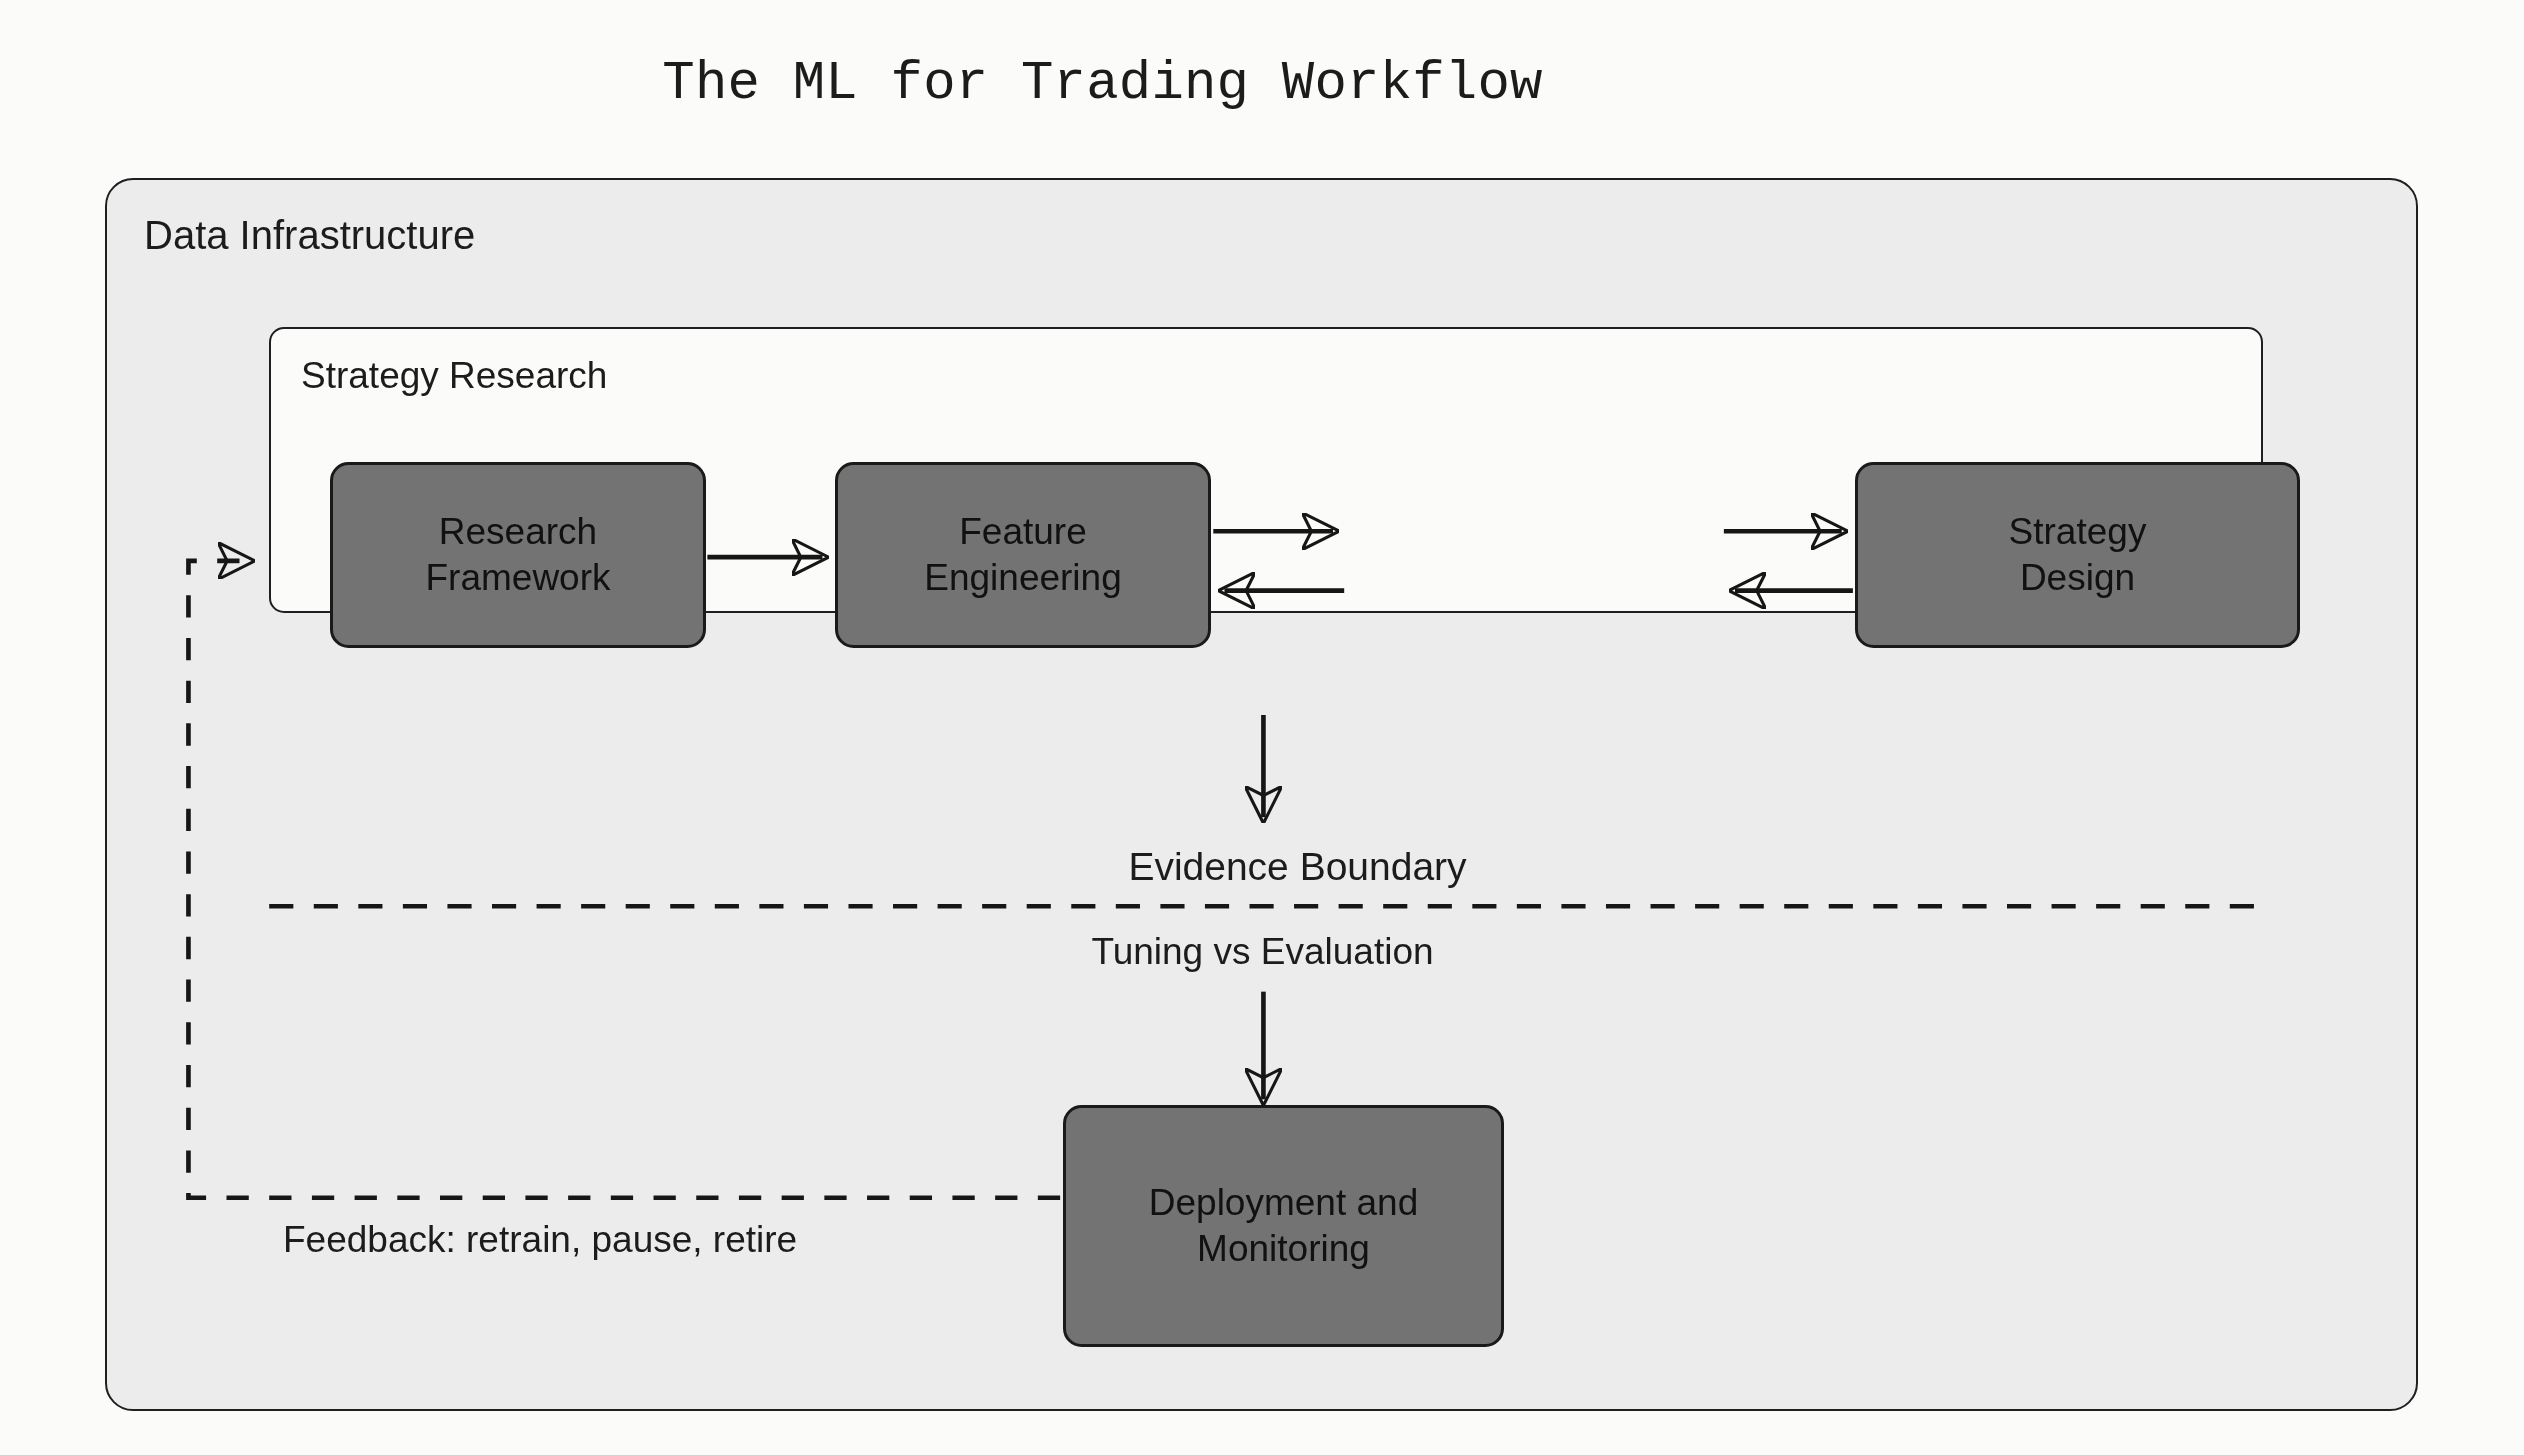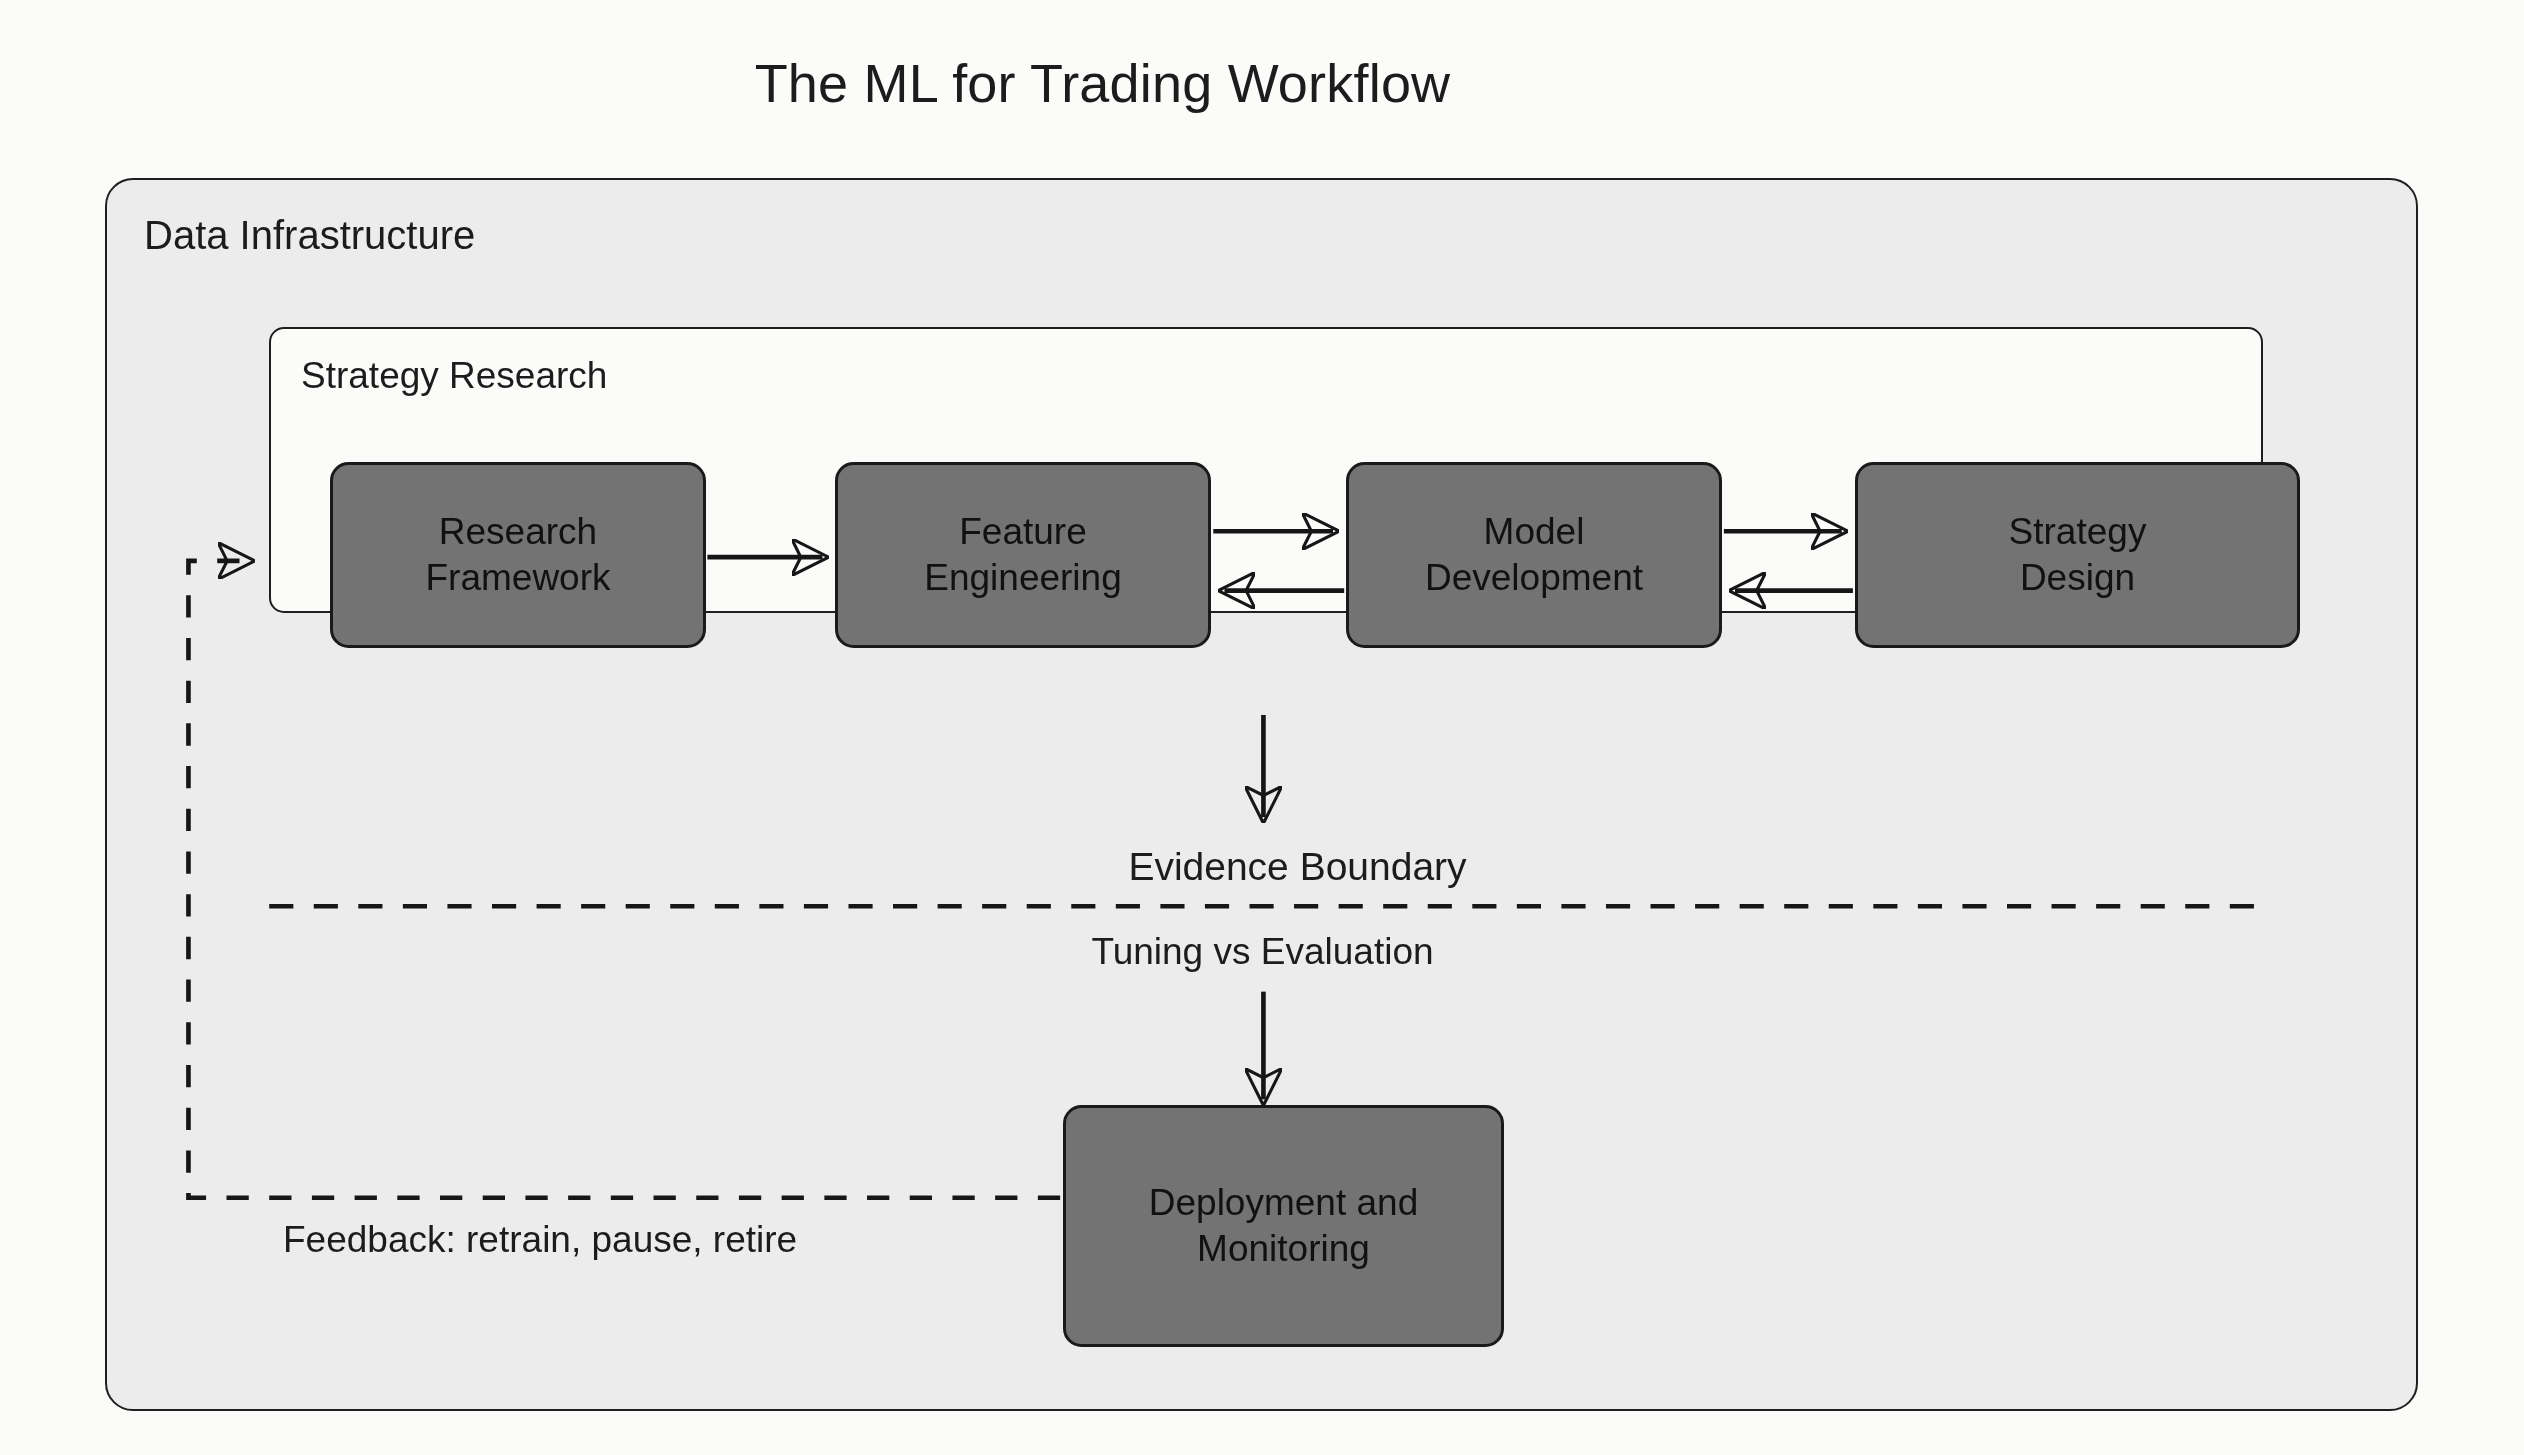--- a/index.html
+++ b/index.html
@@ -28,20 +28,21 @@
     position: absolute;
     left: 0;
     top: 54px;
     width: 2205px;
     text-align: center;
     font-size: 54px;
     line-height: 1.1;
     letter-spacing: 0.2px;
     color: #1c1c1c;
     font-weight: 400;
+    font-family: Liberation Mono, monospace;
   }
 
   
   #outer-container {
     position: absolute;
     left: 105px;
     top: 178px;
     width: 2313px;
     height: 1233px;
     border: 2.8px solid #1f1f1f;
@@ -159,24 +160,20 @@
   <div class="node" id="node-research-framework">
     <span class="node-label">Research
 Framework</span>
   </div>
 
   <div class="node" id="node-feature-engineering">
     <span class="node-label">Feature
 Engineering</span>
   </div>
 
-  <div class="node" id="node-model-development">
-    <span class="node-label">Model
-Development</span>
-  </div>
 
   <div class="node" id="node-strategy-design">
     <span class="node-label">Strategy
 Design</span>
   </div>
 
   <div class="node" id="node-deployment-monitoring">
     <span class="node-label">Deployment and
 Monitoring</span>
   </div>

